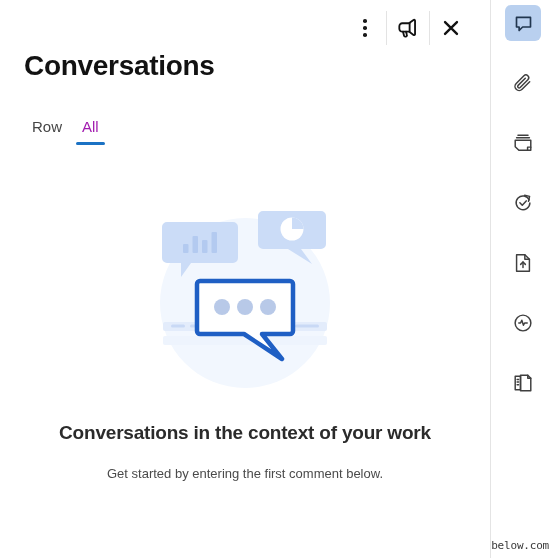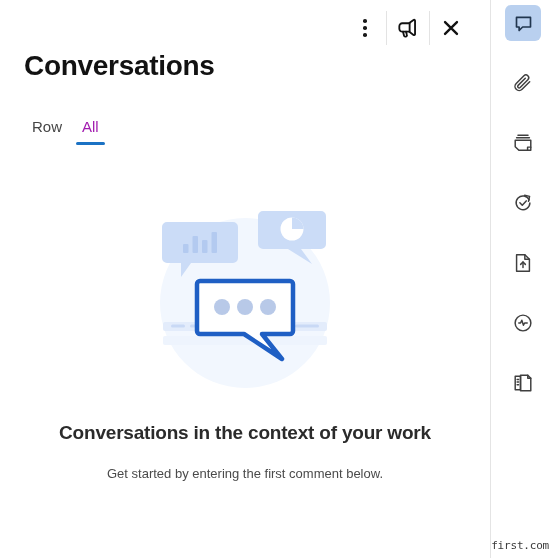--- a/index.html
+++ b/index.html
@@ -307,14 +307,14 @@
     <div class="rail-btn">
       <svg width="22" height="22" viewBox="0 0 24 24" fill="none" stroke="currentColor" stroke-width="1.6" stroke-linecap="round" stroke-linejoin="round">
         <path d="M3.5 4.6h5.8v14.8H3.5z"></path>
         <path d="M9.3 3.5h7.9l3.3 3.3v13.7H9.3z"></path>
         <path d="M17.2 3.5v3.3h3.3"></path>
         <path d="M5.6 8.1h1.6M5.6 11h1.6M5.6 13.9h1.6"></path>
       </svg>
     </div>
   </div>
 
-  <div class="watermark">first.com</div>
+  <div class="watermark">below.com</div>
 </div>
 
 </body></html>

